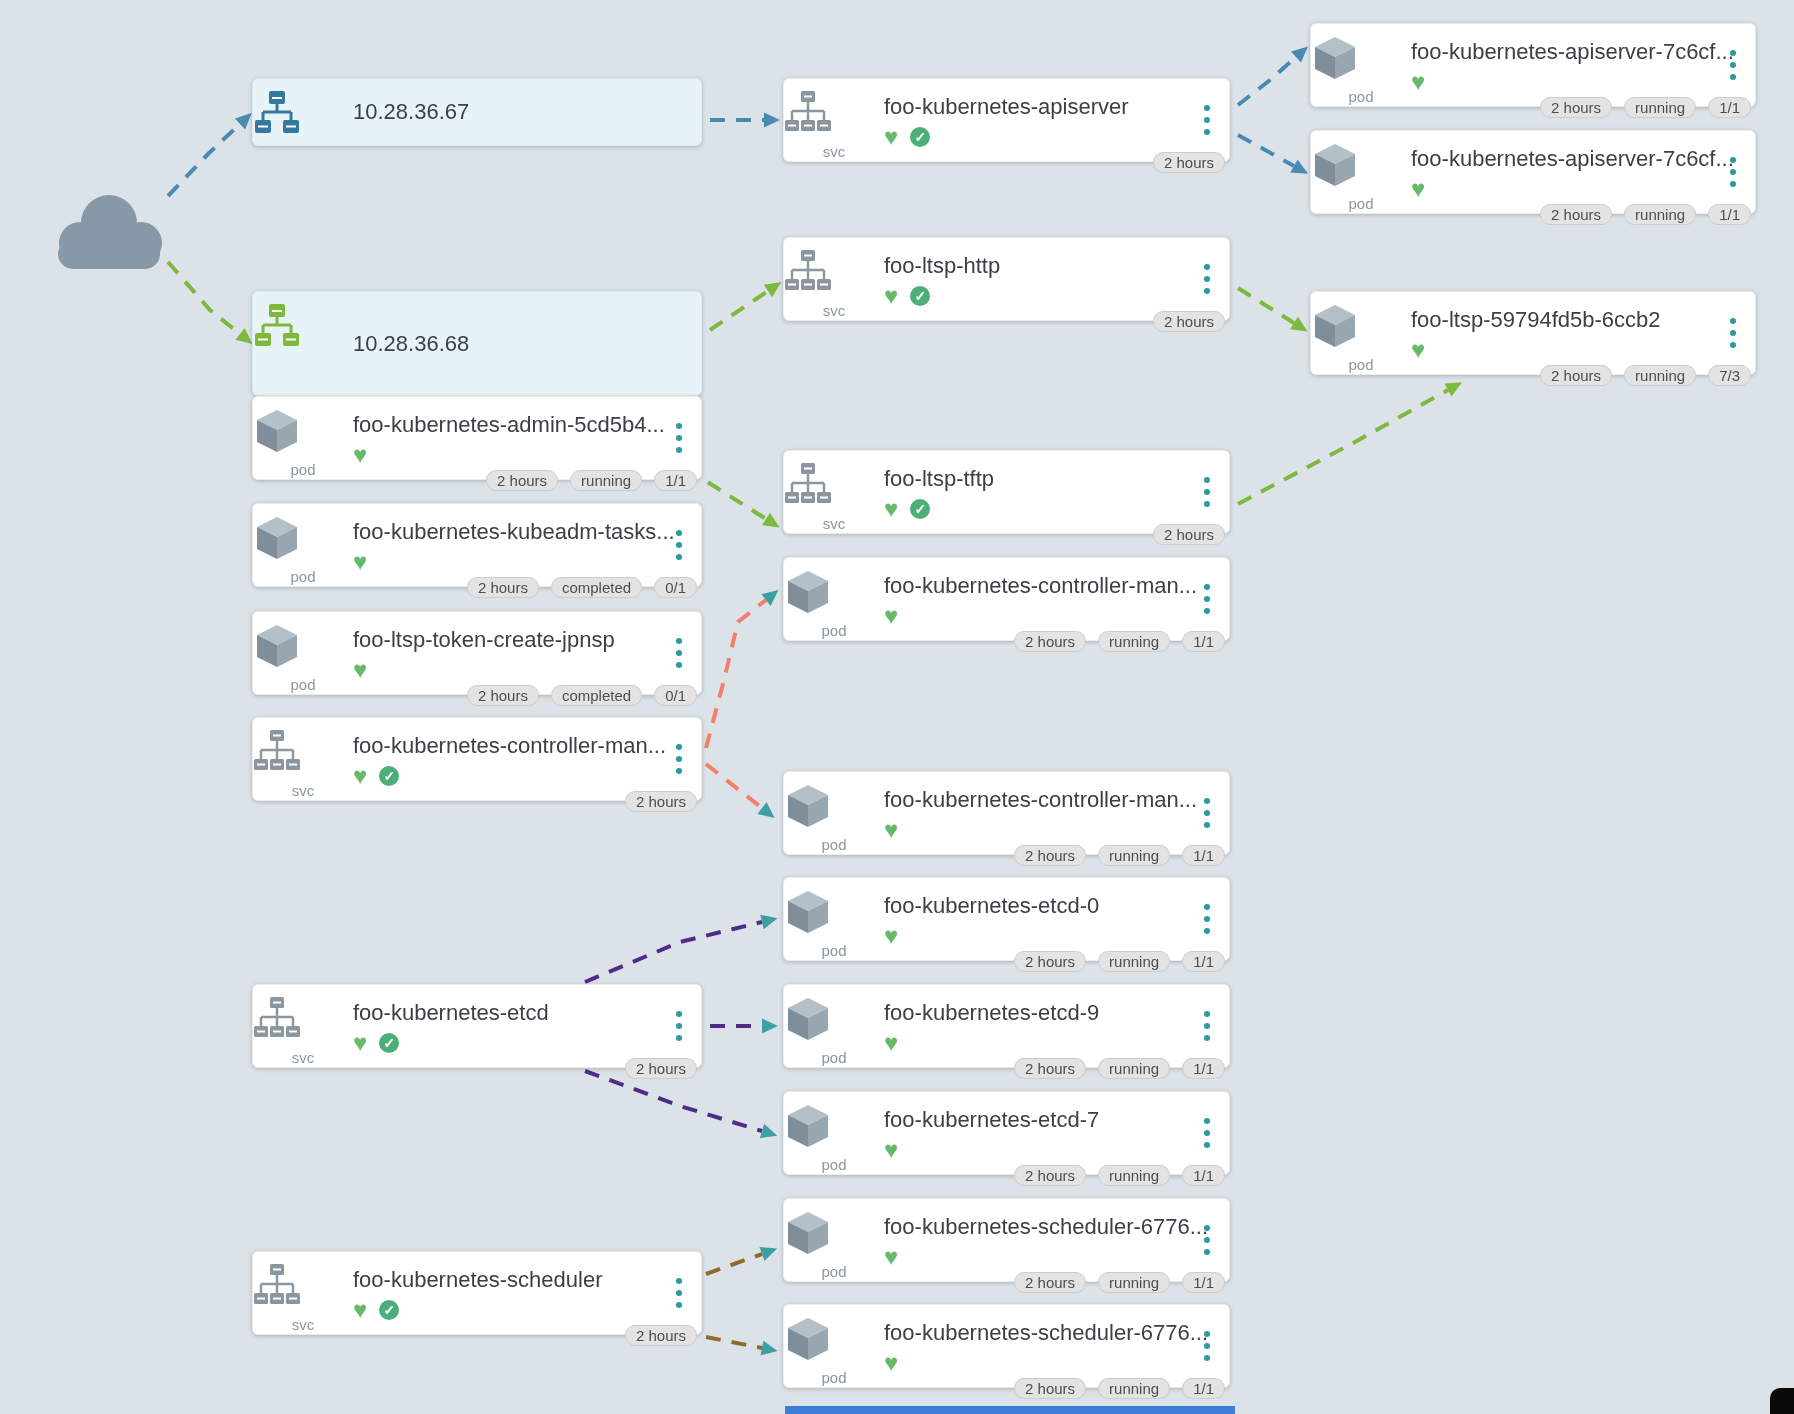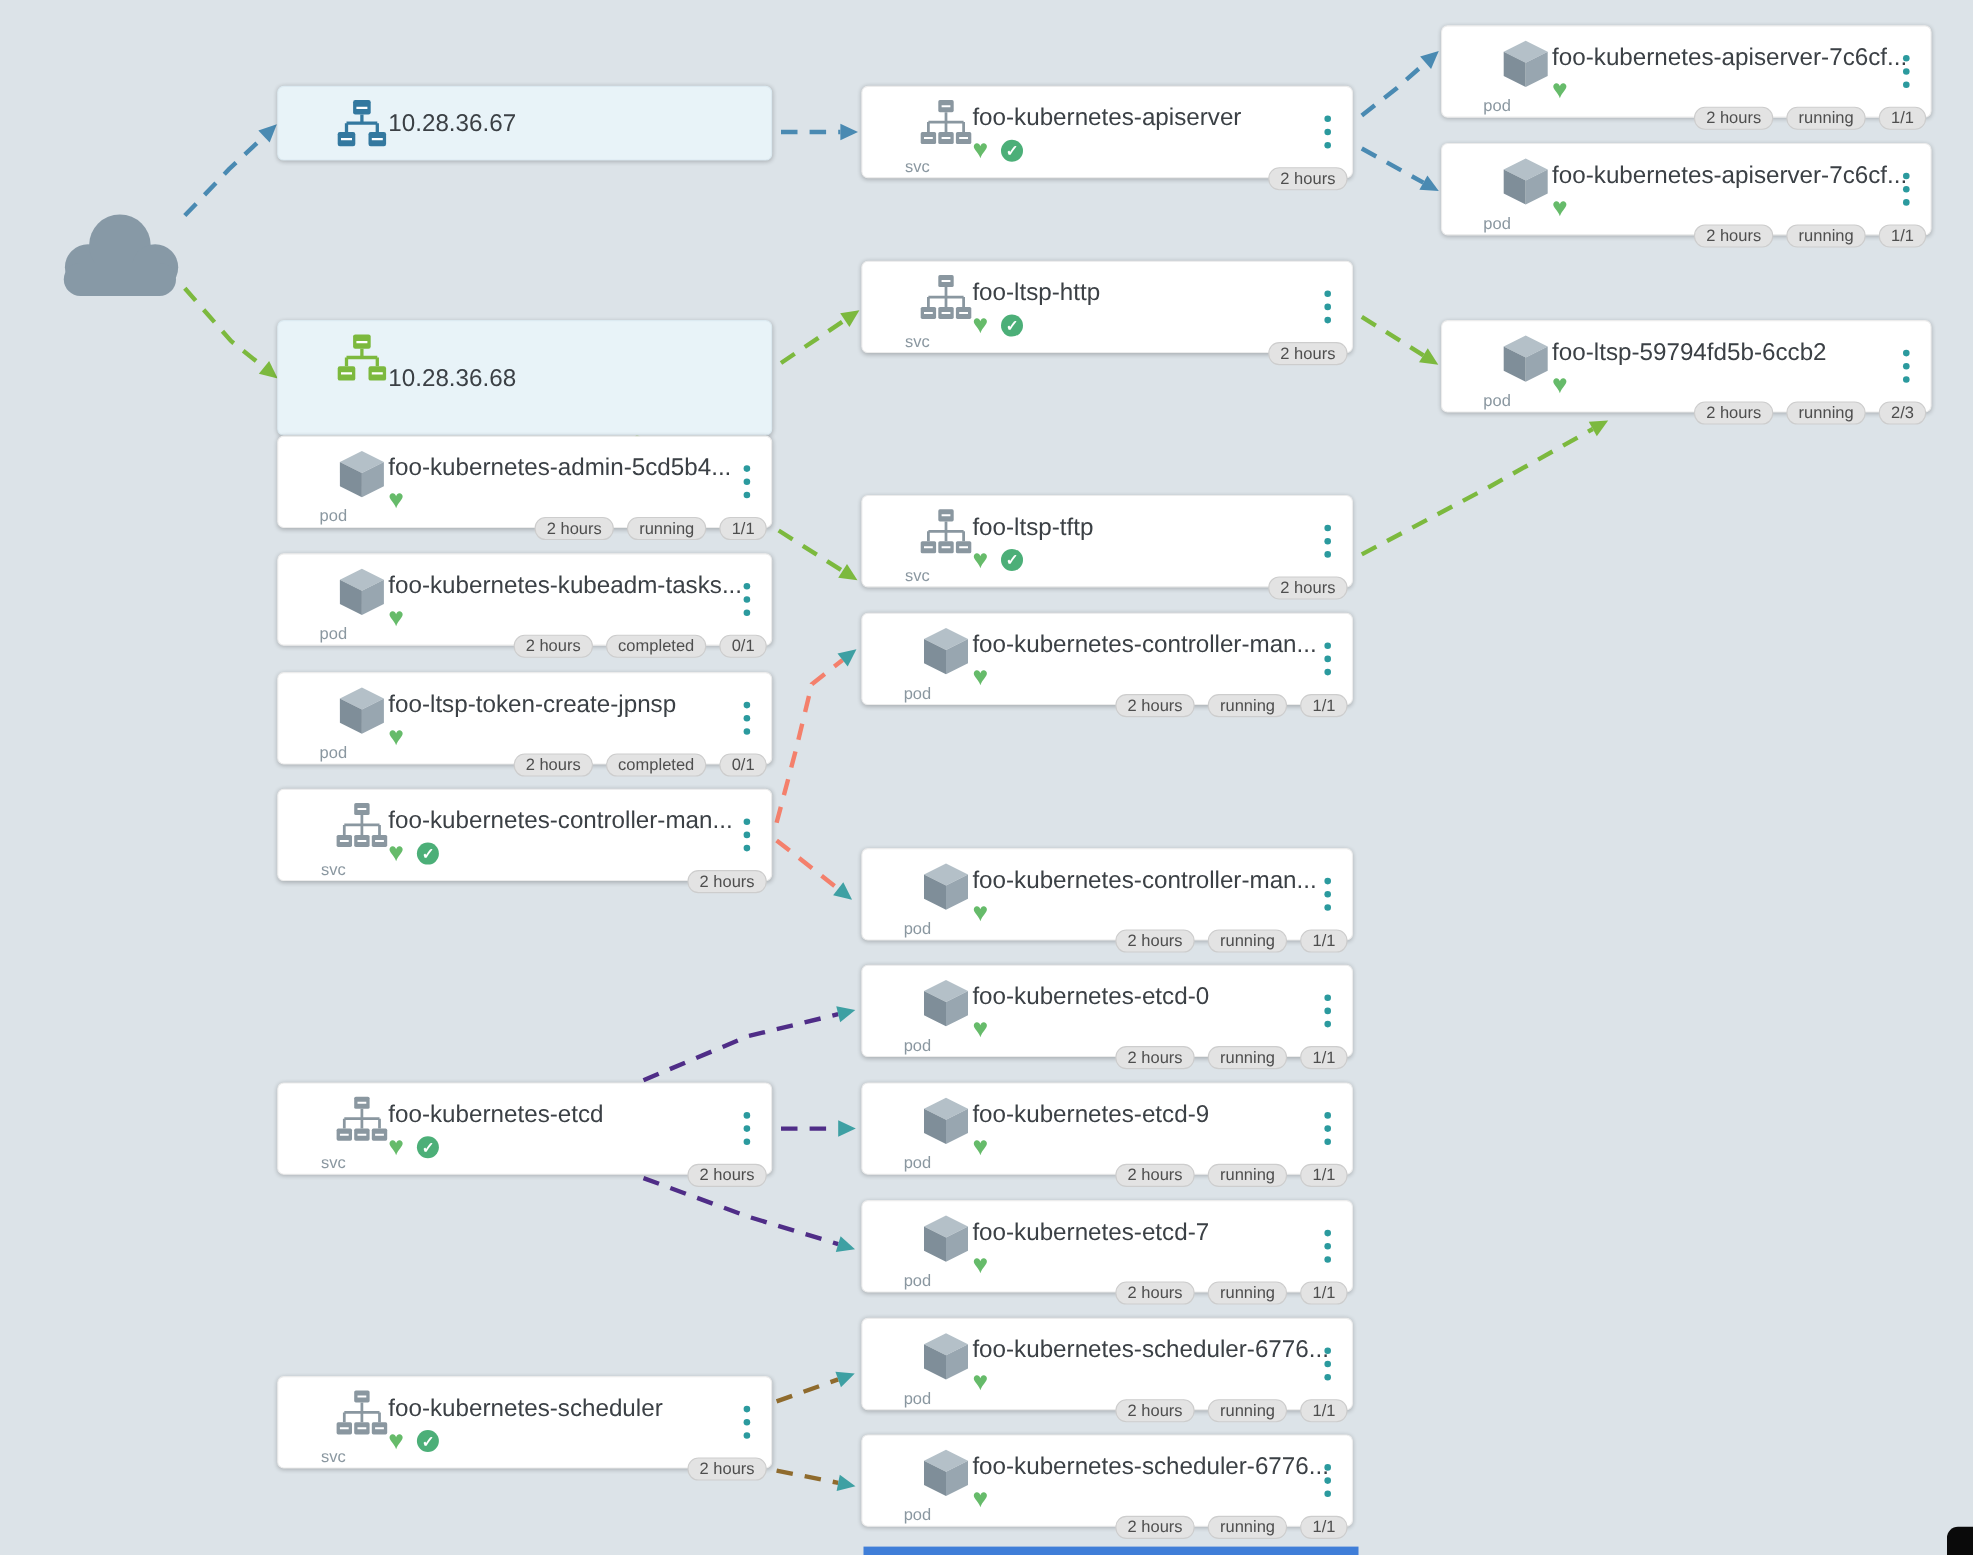--- a/index.html
+++ b/index.html
@@ -10,21 +10,21 @@
   }
   #edge-layer { position:absolute; left:0; top:0; z-index:0; }
   .cloud { position:absolute; z-index:1; }
   .node {
     position:absolute; z-index:1; display:flex;
     background:#ffffff; border:1px solid #ececec; border-radius:6px;
     box-shadow:0 1px 4px rgba(0,0,0,0.22); box-sizing:border-box;
     cursor:pointer;
   }
   .node.host { background:#e8f3f8; border-color:#dceaf1; }
-  .icon-wrap { width:100px; position:relative; display:flex; justify-content:flex-end; flex-shrink:0; }
+  .icon-wrap { width:100px; position:relative; display:flex; justify-content:flex-start; flex-shrink:0; }
   .icon { margin-top:10px; width:48px; height:48px; display:block; }
   .icon svg { width:48px; height:48px; display:block; }
   .svc-icon { color:#8a97a0; }
   .caption {
     position:absolute; bottom:1px; left:0; right:0; text-align:center;
     font-size:15px; color:#8a97a0;
   }
   .body { flex:1; padding-top:15px; min-width:0; }
   .node.host .body { display:flex; align-items:center; padding-top:0; }
   .label { font-size:22px; color:#3b4045; white-space:nowrap; }
@@ -438,21 +438,21 @@
       </div>
     </div>
     <div class="menu">
         <i></i>
         <i></i>
         <i></i>
       </div>
     <div class="badges">
         <span class="badge">2 hours</span>
         <span class="badge">running</span>
-        <span class="badge">2/3</span>
+        <span class="badge">7/3</span>
       </div>
   </div>
     <div class="node pod" style="left: 252px; top: 396px; width: 450px; height: 84px;">
     <div class="icon-wrap">
 
       <span class="icon pod-icon">
         <svg viewBox="0 0 48 48">
           <polygon points="24,3 44,13 24,23 4,13" fill="#b4c0c8"></polygon>
           <polygon points="4,13 24,23 24,45 4,35" fill="#7f8e99"></polygon>
           <polygon points="44,13 24,23 24,45 44,35" fill="#98a6b0"></polygon>

